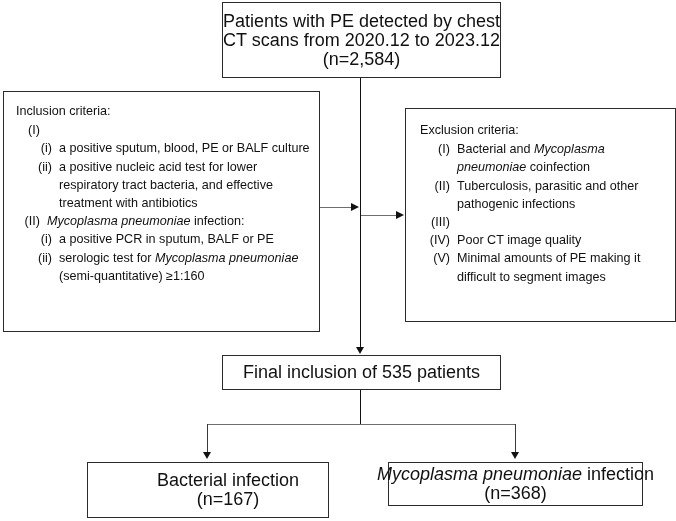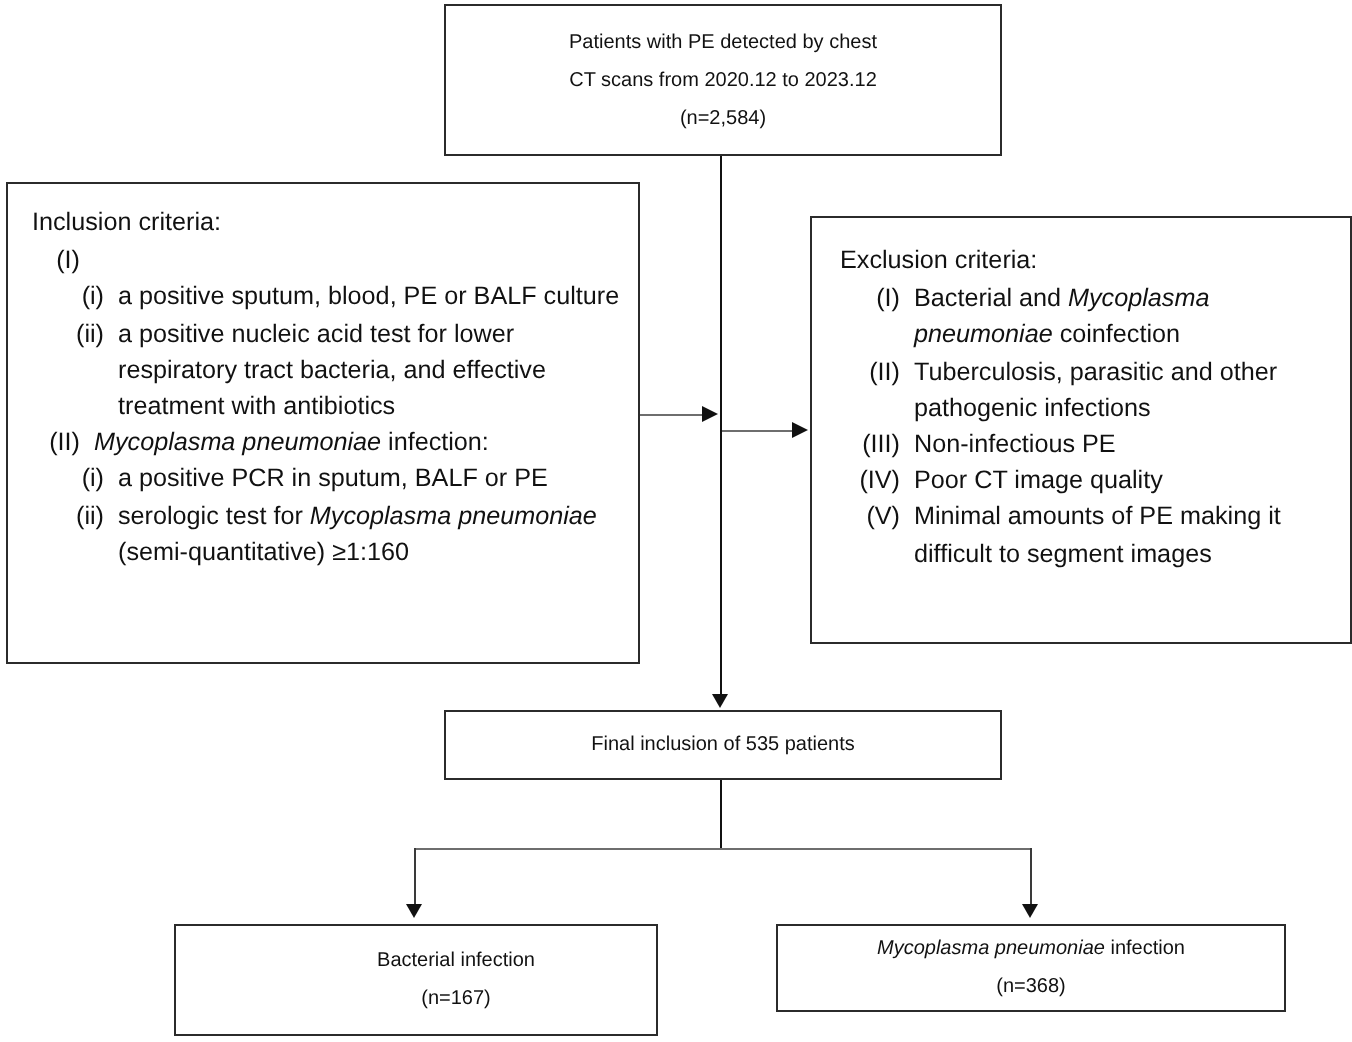--- a/index.html
+++ b/index.html
@@ -23,21 +23,21 @@
     background: #ffffff;
   }
   .center-box {
     display: flex;
     flex-direction: column;
     align-items: center;
     justify-content: center;
     text-align: center;
   }
   .line-text {
-    font-size: 10px;
+    font-size: 18px;
     line-height: 19px;
     white-space: nowrap;
   }
   .crit-title {
     font-size: 12.6px;
     line-height: 18.2px;
   }
   
   .crit-list {
     position: absolute;
@@ -152,21 +152,20 @@
         <span class="body-txt"><span>Bacterial and </span><span class="ital">Mycoplasma pneumoniae</span><span> coinfection</span></span>
       </div>
 
       <div class="crit-row">
         <span class="marker m-ex">(II)</span>
         <span class="body-txt">Tuberculosis, parasitic and other pathogenic infections</span>
       </div>
 
       <div class="crit-row">
         <span class="marker m-ex">(III)</span>
-        <span class="body-txt">Non-infectious PE</span>
       </div>
 
       <div class="crit-row">
         <span class="marker m-ex">(IV)</span>
         <span class="body-txt">Poor CT image quality</span>
       </div>
 
       <div class="crit-row">
         <span class="marker m-ex">(V)</span>
         <span class="body-txt">Minimal amounts of PE making it difficult to segment images</span>

